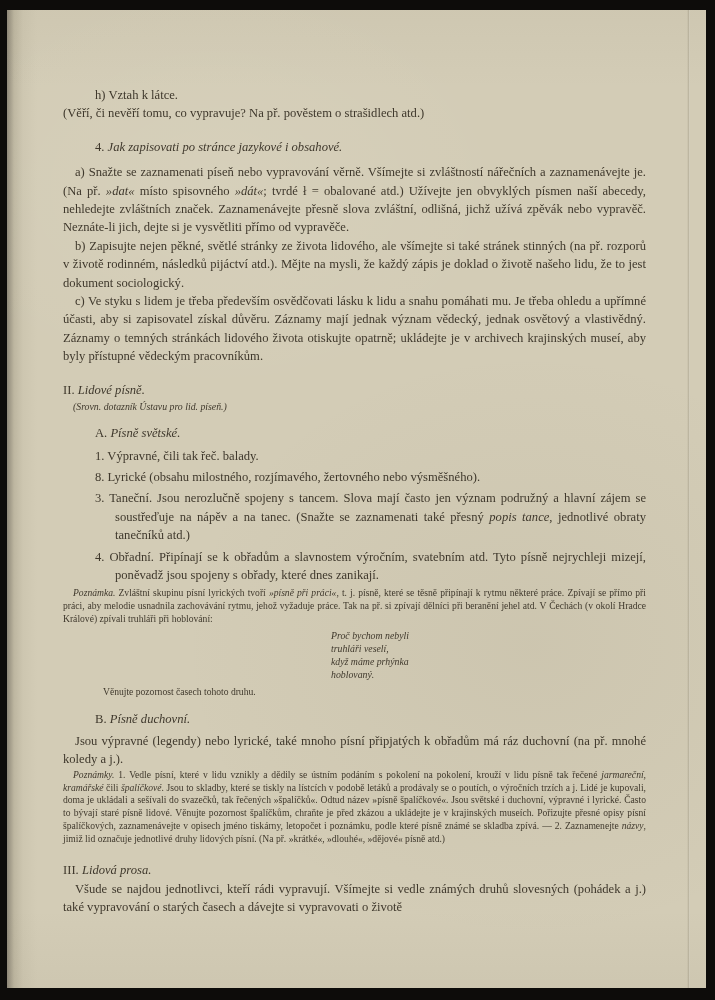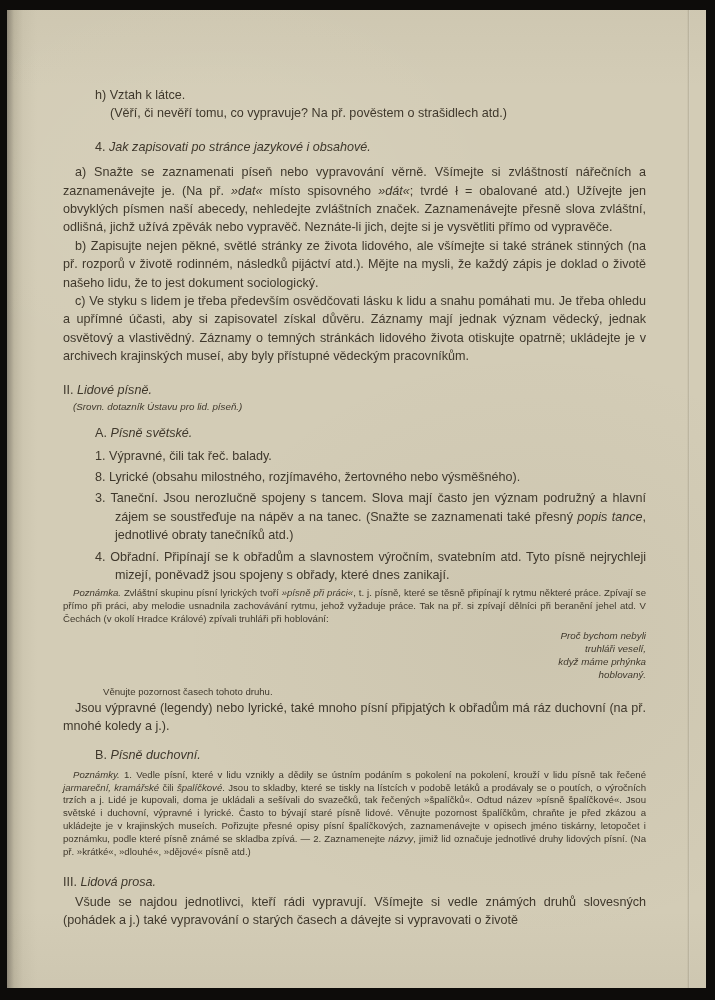--- a/index.html
+++ b/index.html
@@ -1,19 +1,19 @@
 <!DOCTYPE html>
 <html><head>
 <meta charset="utf-8">
 <style>
   html,body { margin:0; padding:0; background:#000; }
   .screen {
     position:relative; width:715px; height:1000px;
     background:#0d0c0a; overflow:hidden;
-    font-family:Liberation Sans, sans-serif;
+    font-family:Liberation Serif, serif;
   }
   .page {
     position:absolute; left:7px; top:10px; width:699px; height:978px;
     background:#d3ccb6; overflow:hidden;
   }
   
   .page::before {
     content:""; position:absolute; left:0; top:0; bottom:0; width:30px;
     background:linear-gradient(90deg,#8e8878 0px,#bdb6a0 7px,#cdc6b0 16px,#d3ccb6 30px);
     pointer-events:none;
@@ -32,30 +32,30 @@
       linear-gradient(180deg, rgba(120,112,90,.05) 0%, rgba(0,0,0,0) 8%, rgba(0,0,0,0) 92%, rgba(120,112,90,.06) 100%);
   }
   .content {
     position:absolute; left:56px; right:60px; top:76px;
     color:#3f382c; font-size:12.6px; line-height:18.4px;
   }
   .block { text-align:justify; }
   .it { font-style:italic; }
 
   .block-line-h     { margin-left:32px; text-align:left; }
-  .block-line-paren { margin-left:47px; text-align:left; }
+  .block-line-paren { text-align:left; }
   .block-heading-num{ margin:15px 0 7px 32px; text-align:left; }
   .block-para       { text-indent:12px; }
   .block-section    { margin:15px 0 1px 0; text-align:left; }
   .block-section-sub{ margin:0 0 5px 10px; font-size:9.8px; line-height:13px; text-align:left; }
   .block-subsection { margin:11px 0 4px 32px; text-align:left; }
   .block-list-item  { margin:3px 0 3px 0; padding-left:52px; text-indent:-20px; }
   .block-note       { font-size:9.6px; line-height:12.8px; text-indent:10px; }
   .block-verse      { margin:3px 0 1px 268px; font-size:9.8px; line-height:13px;
-                      font-style:italic; text-align:right; }
+                      font-style:italic; text-align:left; }
   .block-note-plain { margin:5px 0 0 40px; font-size:9.6px; line-height:12.8px; text-align:left; }
 </style>
 </head>
 <body>
 
 <div class="screen">
   <div class="page">
     <div class="texture"></div>
     <div class="content" style="color: rgb(63, 56, 44);">
         <div class="block block-line-h"><span>h) Vztah k látce.</span></div>
@@ -72,20 +72,20 @@
         <div class="block block-list-item"><span>3. Taneční. Jsou nerozlučně spojeny s tancem. Slova mají často jen význam podružný a hlavní zájem se soustřeďuje na nápěv a na tanec. (Snažte se zaznamenati také přesný </span><span class="it">popis tance</span><span>, jednotlivé obraty tanečníků atd.)</span></div>
         <div class="block block-list-item"><span>4. Obřadní. Připínají se k obřadům a slavnostem výročním, svatebním atd. Tyto písně nejrychleji mizejí, poněvadž jsou spojeny s obřady, které dnes zanikají.</span></div>
         <div class="block block-note"><span class="it">Poznámka.</span><span> Zvláštní skupinu písní lyrických tvoří </span><span class="it">»písně při práci«</span><span>, t. j. písně, které se těsně připínají k rytmu některé práce. Zpívají se přímo při práci, aby melodie usnadnila zachovávání rytmu, jehož vyžaduje práce. Tak na př. si zpívají dělníci při beranění jehel atd. V Čechách (v okolí Hradce Králové) zpívali truhláři při hoblování:</span></div>
         <div class="block block-verse">
           <div>Proč bychom nebyli</div>
           <div>truhláři veselí,</div>
           <div>když máme prhýnka</div>
           <div>hoblovaný.</div>
         </div>
         <div class="block block-note-plain"><span>Věnujte pozornost časech tohoto druhu.</span></div>
+        <div class="block block-subsection"><span>B. </span><span class="it">Písně duchovní.</span></div>
         <div class="block block-para"><span>Jsou výpravné (legendy) nebo lyrické, také mnoho písní připjatých k obřadům má ráz duchovní (na př. mnohé koledy a j.).</span></div>
-        <div class="block block-subsection"><span>B. </span><span class="it">Písně duchovní.</span></div>
         <div class="block block-note"><span class="it">Poznámky.</span><span> 1. Vedle písní, které v lidu vznikly a dědily se ústním podáním s pokolení na pokolení, krouží v lidu písně tak řečené </span><span class="it">jarmareční, kramářské</span><span> čili </span><span class="it">špalíčkové</span><span>. Jsou to skladby, které se tiskly na lístcích v podobě letáků a prodávaly se o poutích, o výročních trzích a j. Lidé je kupovali, doma je ukládali a sešívali do svazečků, tak řečených »špalíčků«. Odtud název »písně špalíčkové«. Jsou světské i duchovní, výpravné i lyrické. Často to bývají staré písně lidové. Věnujte pozornost špalíčkům, chraňte je před zkázou a ukládejte je v krajinských museích. Pořizujte přesné opisy písní špalíčkových, zaznamenávejte v opisech jméno tiskárny, letopočet i poznámku, podle které písně známé se skladba zpívá. — 2. Zaznamenejte </span><span class="it">názvy</span><span>, jimiž lid označuje jednotlivé druhy lidových písní. (Na př. »krátké«, »dlouhé«, »dějové« písně atd.)</span></div>
         <div class="block block-section"><span>III. </span><span class="it">Lidová prosa.</span></div>
         <div class="block block-para"><span>Všude se najdou jednotlivci, kteří rádi vypravují. Všímejte si vedle známých druhů slovesných (pohádek a j.) také vypravování o starých časech a dávejte si vypravovati o životě</span></div>
       </div>
   </div>
 </div>
 
 </body></html>

